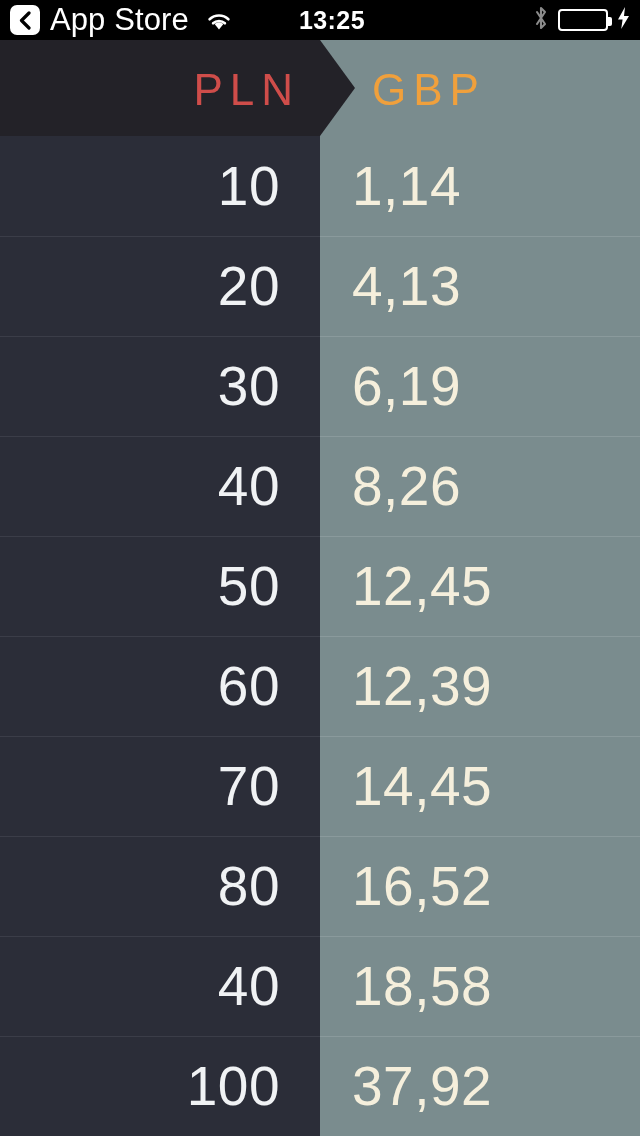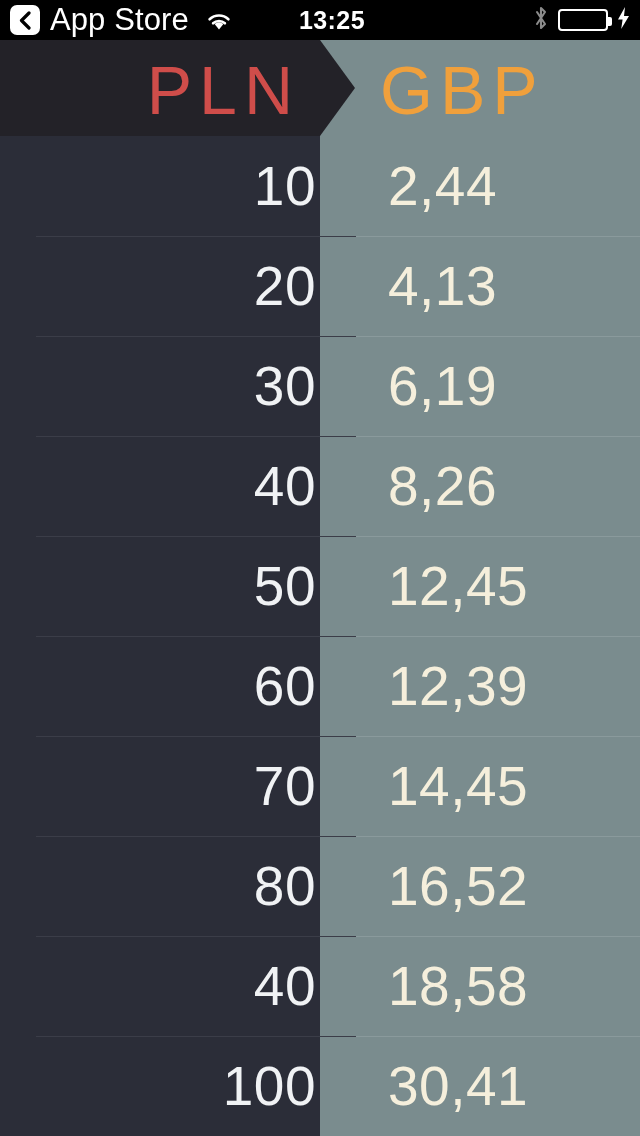--- a/index.html
+++ b/index.html
@@ -61,23 +61,22 @@
   }
   .hdr-left-bg {
     position:absolute; top:0; left:0;
     width:355px; height:96px;
     background:#232228;
     clip-path: polygon(0 0, 320px 0, 355px 48px, 320px 96px, 0 96px);
   }
   .hdr-label {
     position:absolute; top:0; height:100px;
     display:flex; align-items:center;
-    font-size:68px; font-weight:300; letter-spacing:7px;
-    font-family:"Liberation Sans", sans-serif;
-    padding-left:8px;
+    font-size:44px; font-weight:300; letter-spacing:7px;
+    font-family:"Liberation Sans", sans-serif;
   }
   .hdr-from {
     left:0; width:300px;
     justify-content:flex-end;
     color:#cf4d4a;
   }
   .hdr-to {
     left:372px; width:268px;
     justify-content:flex-start;
     color:#f0a03c;
@@ -89,21 +88,21 @@
     width:640px; height:1000px;
   }
   .col-left-bg {
     position:absolute; top:0; left:0; width:320px; height:1000px;
     background:#2b2d38;
   }
   .col-right-bg {
     position:absolute; top:0; left:320px; width:320px; height:1000px;
     background:#7a8c8e;
   }
-  .rows { position:absolute; top:0; left:0; width:640px; height:1000px;padding-left:36px; }
+  .rows { position:absolute; top:0; left:0; width:640px; height:1000px; }
   .row {
     position:relative;
     height:100px; width:640px;
     display:flex; align-items:center;
   }
   .row + .row::before {
     content:""; position:absolute; top:0; left:0;
     width:320px; height:1px; background:#3b3d48;
   }
   .row + .row::after {
@@ -177,21 +176,21 @@
     <div class="hdr-label hdr-from">PLN</div>
     <div class="hdr-label hdr-to">GBP</div>
   </div>
 
   <div class="table">
     <div class="col-left-bg"></div>
     <div class="col-right-bg"></div>
     <div class="rows" id="rows">
         <div class="row">
           <div class="cell-from">10</div>
-          <div class="cell-to">2,44</div>
+          <div class="cell-to">1,14</div>
         </div>
         <div class="row">
           <div class="cell-from">20</div>
           <div class="cell-to">4,13</div>
         </div>
         <div class="row">
           <div class="cell-from">30</div>
           <div class="cell-to">6,19</div>
         </div>
         <div class="row">
@@ -213,18 +212,18 @@
         <div class="row">
           <div class="cell-from">80</div>
           <div class="cell-to">16,52</div>
         </div>
         <div class="row">
           <div class="cell-from">40</div>
           <div class="cell-to">18,58</div>
         </div>
         <div class="row">
           <div class="cell-from">100</div>
-          <div class="cell-to">30,41</div>
+          <div class="cell-to">37,92</div>
         </div>
       </div>
   </div>
 
 </div>
 
 </body></html>

